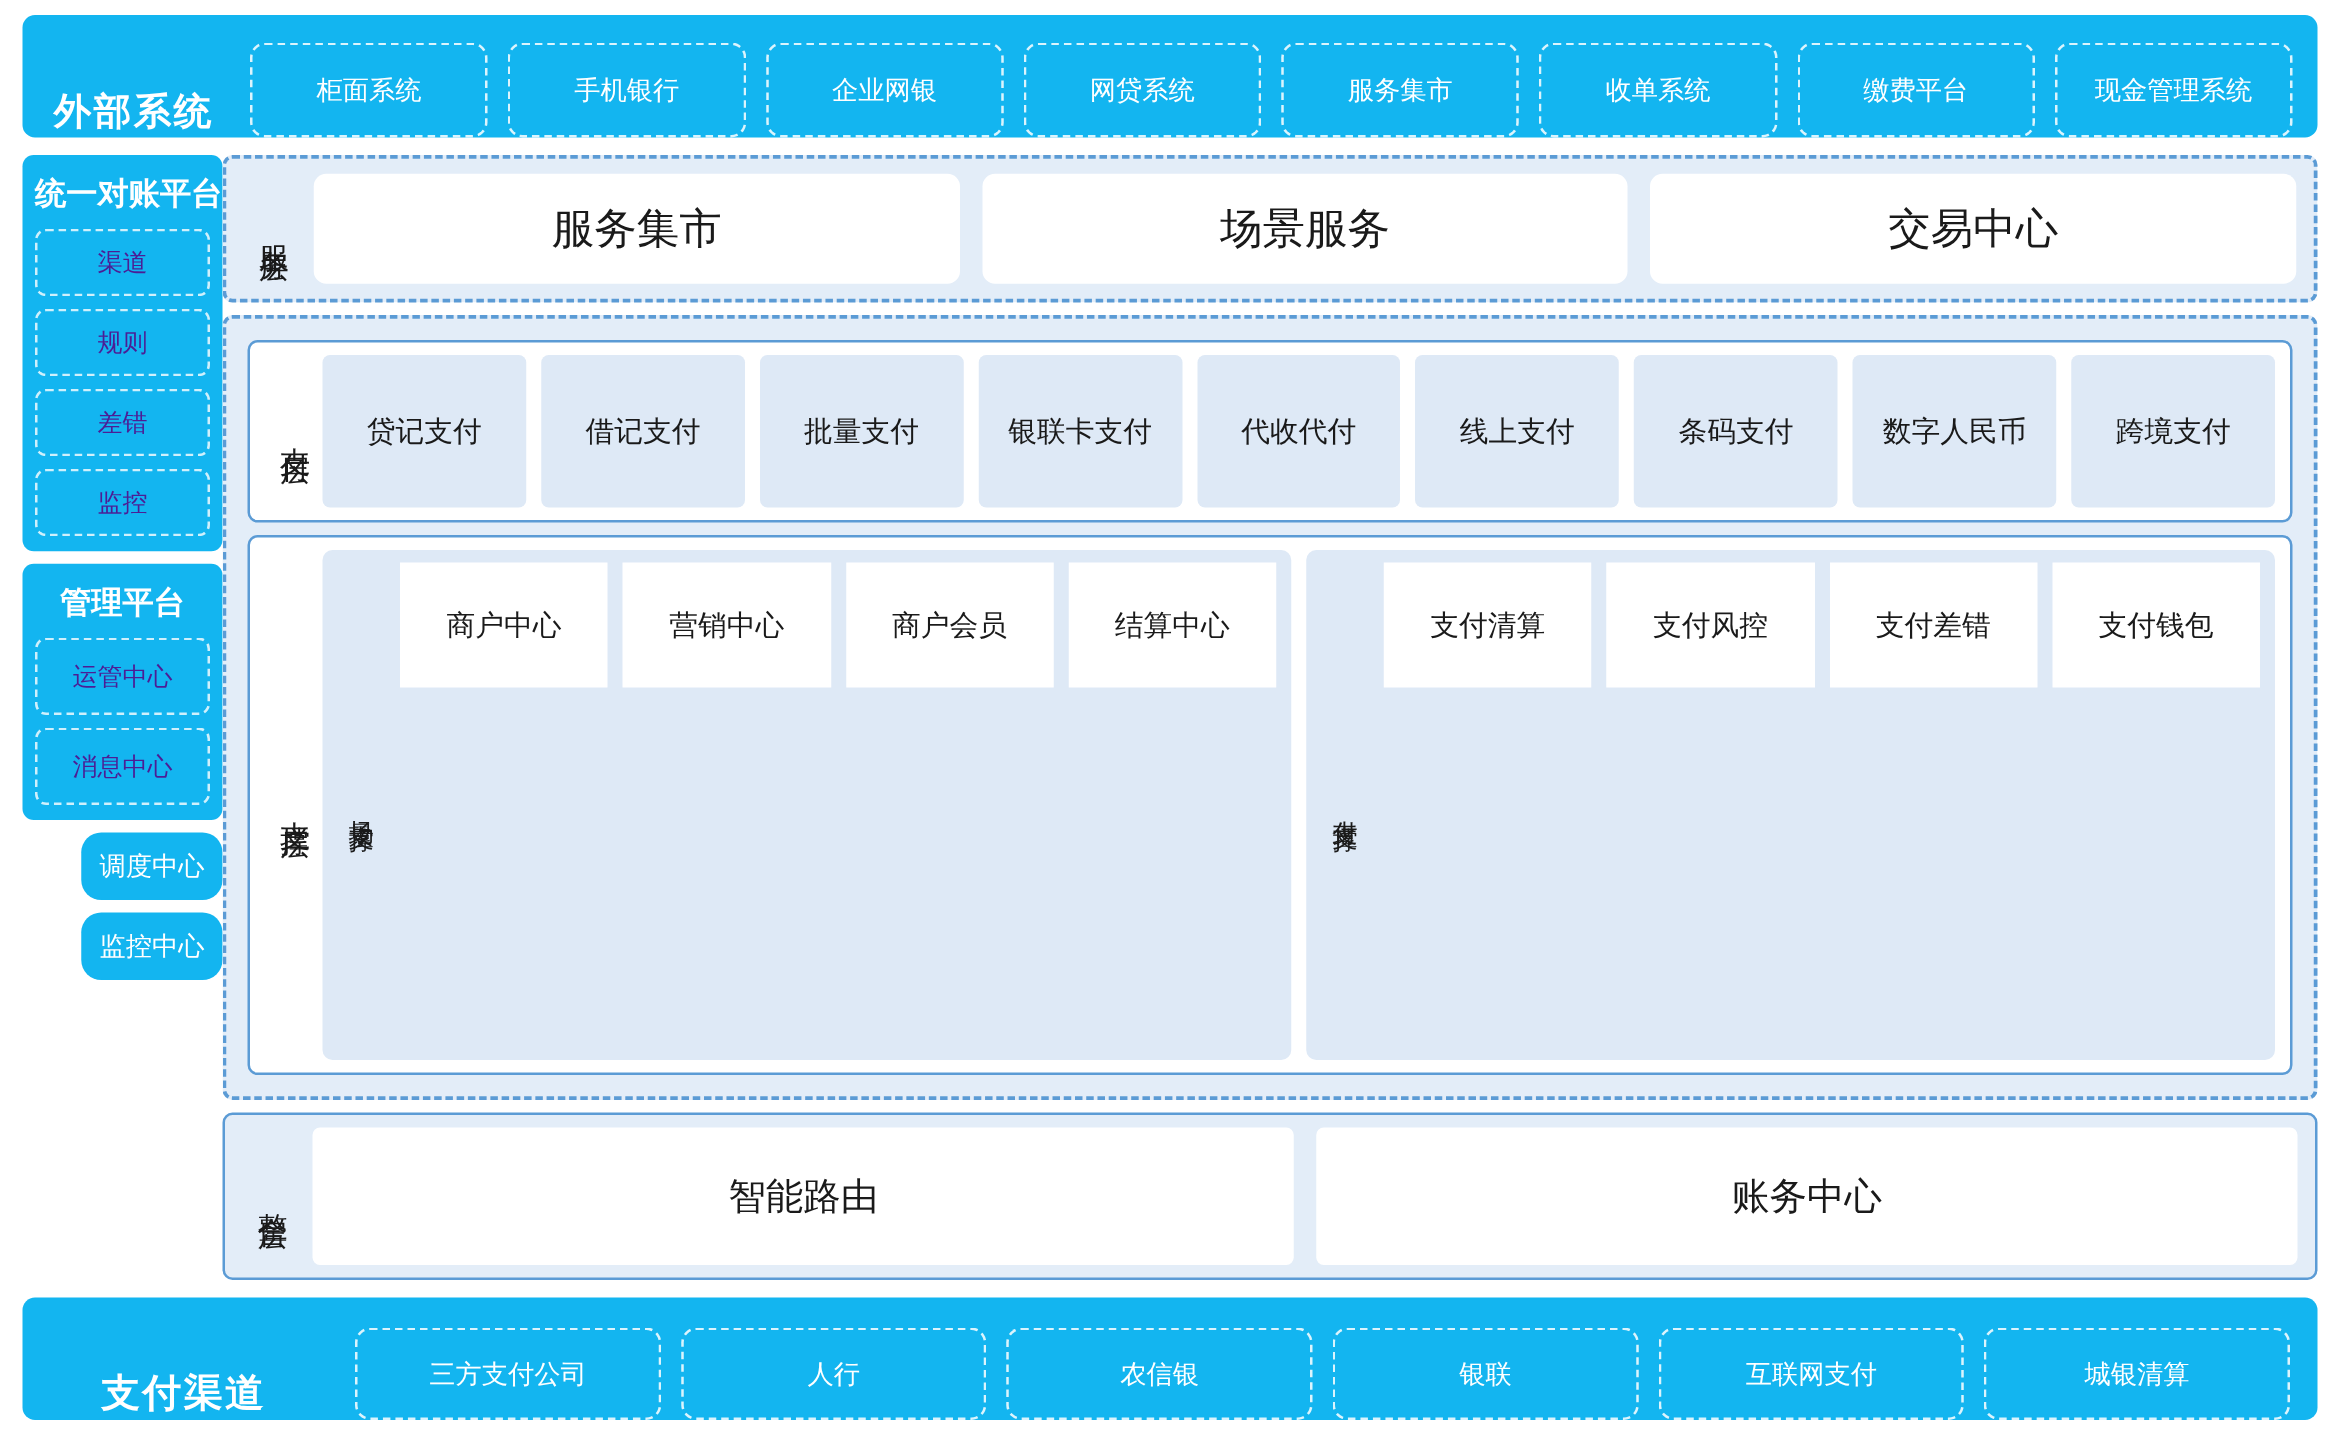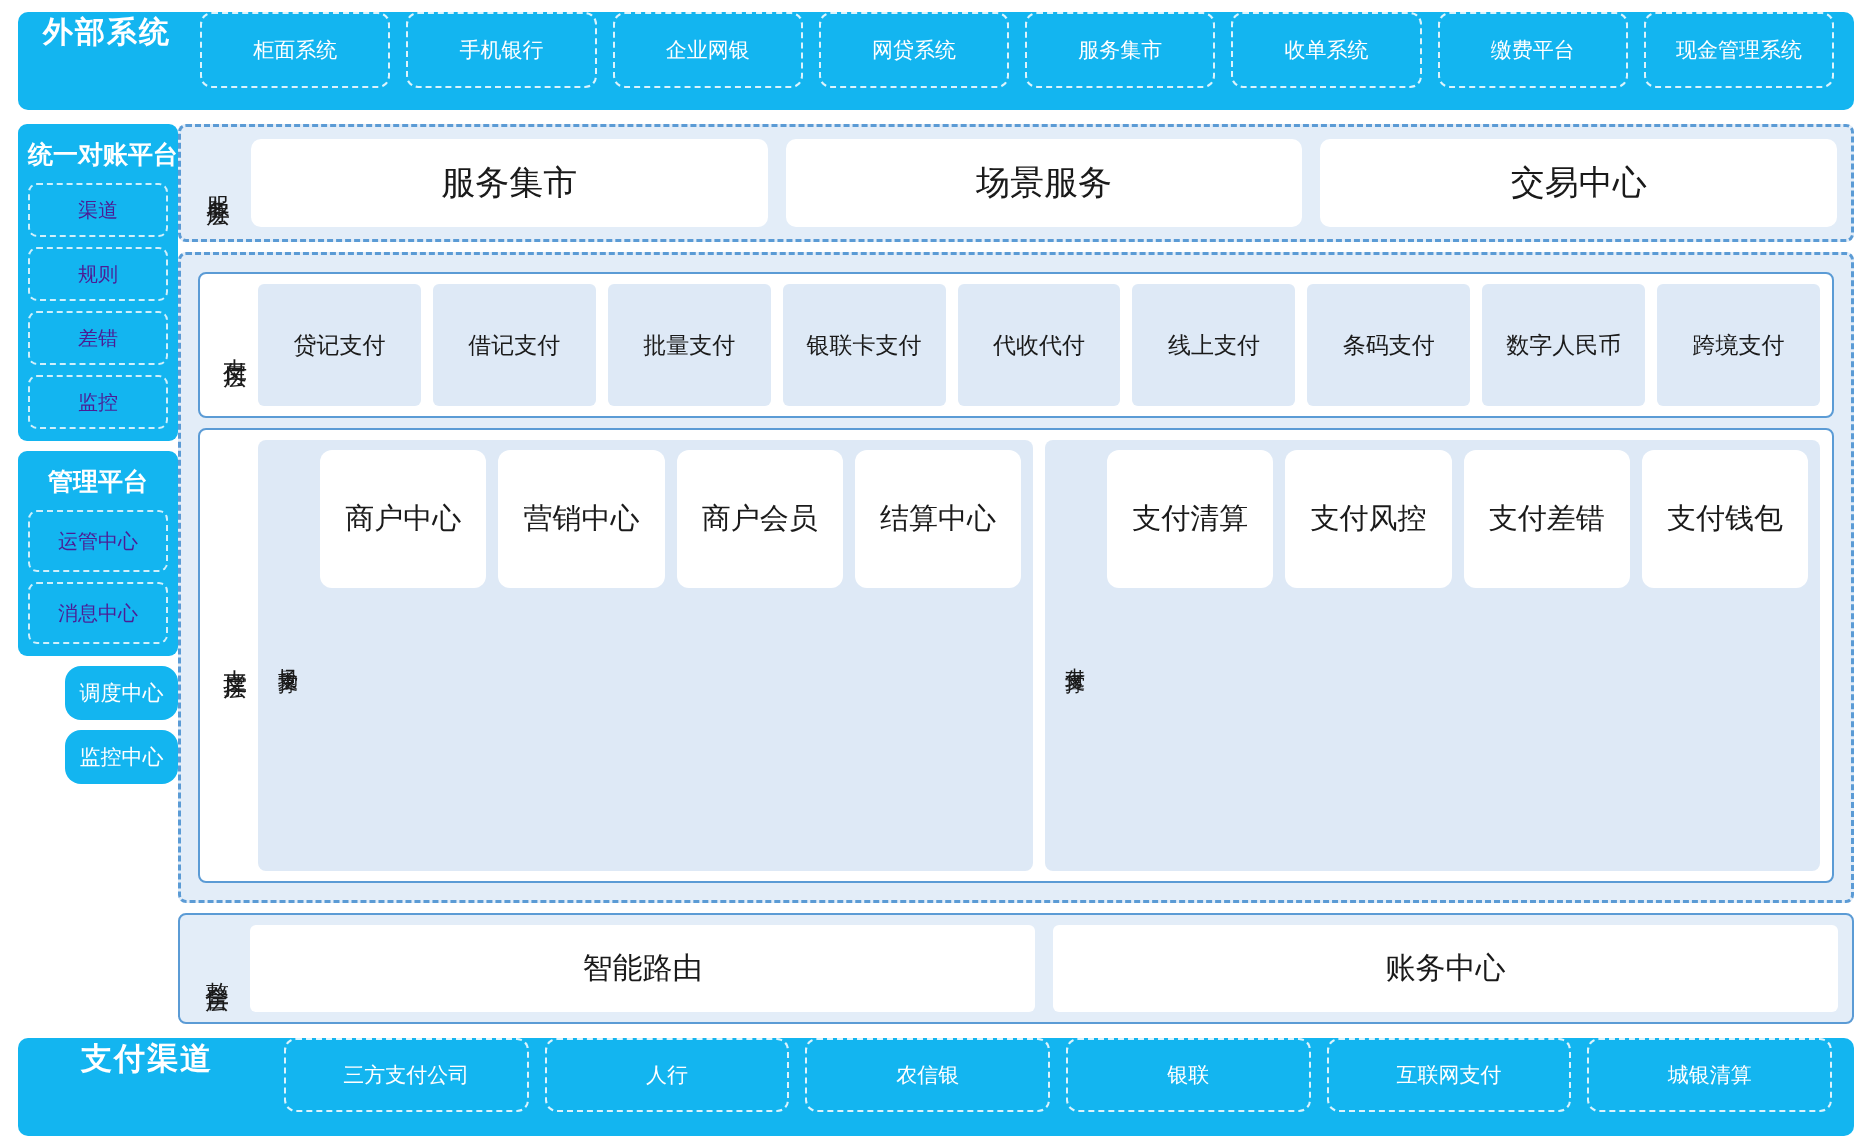--- a/index.html
+++ b/index.html
@@ -24,21 +24,21 @@
     display: flex;
     flex-direction: column;
     gap: 14px;
   }
 
   
   .blue-bar {
     background: #13B5F0;
     border-radius: 10px;
     display: flex;
-    align-items: flex-start;
+    align-items: flex-end;
     flex: 0 0 auto;
   }
   .blue-bar .bar-title {
     color: #ffffff;
     font-size: 30px;
     font-weight: bold;
     letter-spacing: 2px;
     white-space: nowrap;
     text-align: center;
   }
@@ -238,26 +238,26 @@
     padding: 10px 12px;
     display: flex;
     align-items: stretch;
     gap: 12px;
   }
   #scene-support-group { flex: 1 1 0; }
   #payment-support-group { flex: 1 1 0; }
   .support-card {
     flex: 1 1 0;
     background: #ffffff;
-    border-radius: 12px;
-    height: 138px;
-    display: flex;
-    align-items: center;
-    justify-content: center;
-    font-size: 29px;
+    border-radius: 0;
+    height: 100px;
+    display: flex;
+    align-items: center;
+    justify-content: center;
+    font-size: 23px;
     color: #1a1a1a;
     white-space: nowrap;
   }
 
   
   #integration-panel {
     background: #E3EDF8;
     border: 2px solid #5B9BD5;
     border-radius: 8px;
     padding: 10px 14px;
@@ -268,21 +268,21 @@
   }
   .integration-cards {
     display: flex;
     flex: 1 1 auto;
     gap: 18px;
   }
   .integration-card {
     flex: 1 1 0;
     background: #ffffff;
     border-radius: 6px;
-    height: 87px;
+    height: 110px;
     display: flex;
     align-items: center;
     justify-content: center;
     font-size: 30px;
     color: #1a1a1a;
   }
 </style>
 </head>
 <body>
 

